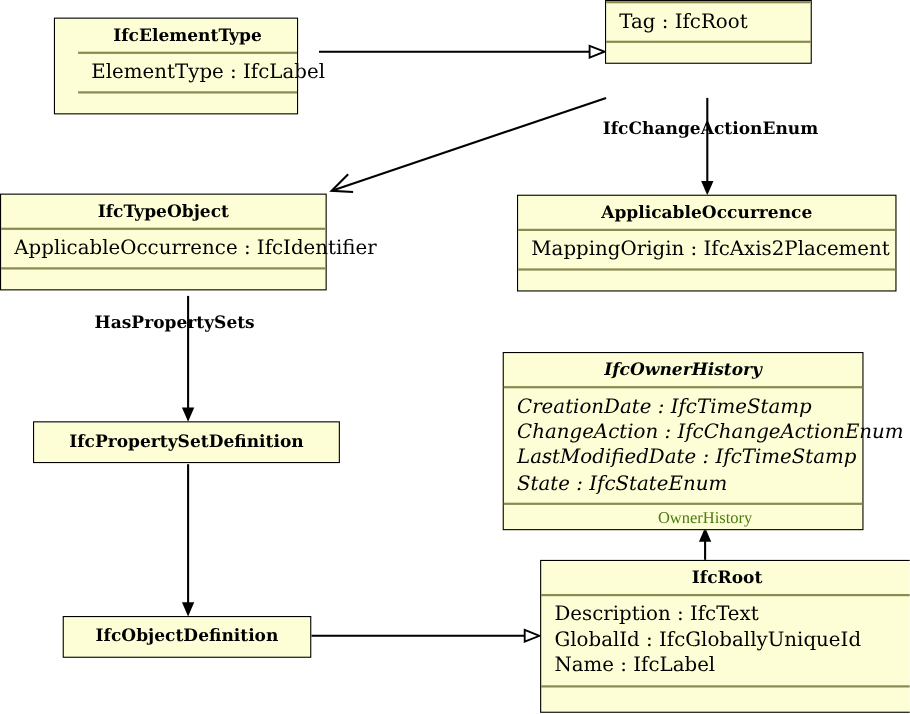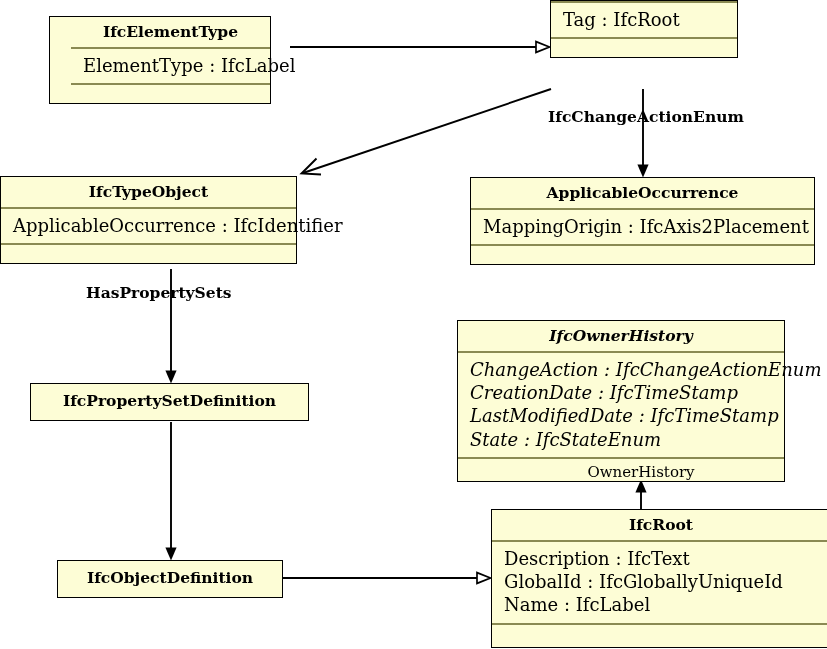--- a/index.html
+++ b/index.html
@@ -97,22 +97,23 @@
 
   
   #label-ownerhistory {
     position: absolute;
     left: 457px;
     top: 463px;
     width: 368px;
     text-align: center;
     font-size: 15px;
     font-weight: normal;
-    color: #000000;
-    white-space: nowrap;
+    color: #4d7c0f;
+    white-space: nowrap;
+    font-family: Liberation Serif, serif;
   }
 </style>
 </head>
 <body>
 
 <div id="canvas">
 
   <svg id="edges" viewBox="0 0 827 649" width="827" height="649">
     <defs>
       <marker id="mk-solid-right" viewBox="0 0 10 10" refX="9.4" refY="5" markerWidth="8" markerHeight="8" orient="auto-start-reverse">
@@ -195,22 +196,22 @@
       <div class="attr">MappingOrigin : IfcAxis2Placement</div>
     </div>
     <div class="sep"></div>
     <div class="empty"></div>
   </div>
 
   <div class="node" id="node-ifcownerhistory">
     <div class="title">IfcOwnerHistory</div>
     <div class="sep"></div>
     <div class="attrs">
+      <div class="attr">CreationDate : IfcTimeStamp</div>
       <div class="attr">ChangeAction : IfcChangeActionEnum</div>
-      <div class="attr">CreationDate : IfcTimeStamp</div>
       <div class="attr">LastModifiedDate : IfcTimeStamp</div>
       <div class="attr">State : IfcStateEnum</div>
     </div>
     <div class="sep"></div>
     <div class="empty tall"></div>
   </div>
 
   <div class="node" id="node-ifcroot">
     <div class="title">IfcRoot</div>
     <div class="sep"></div>

